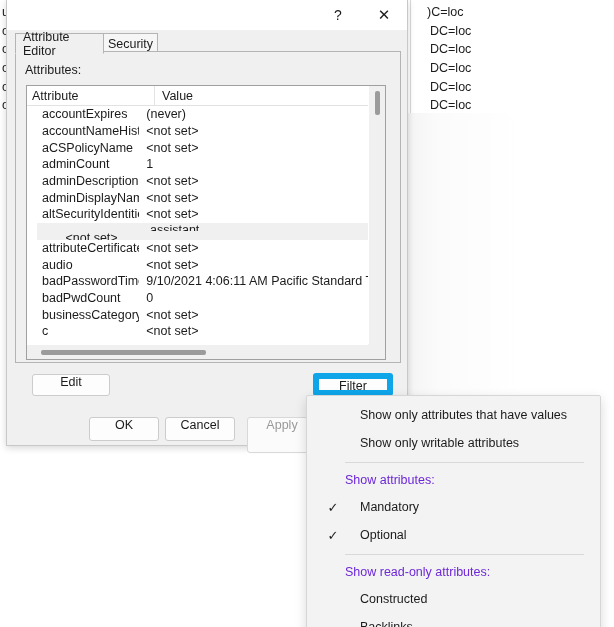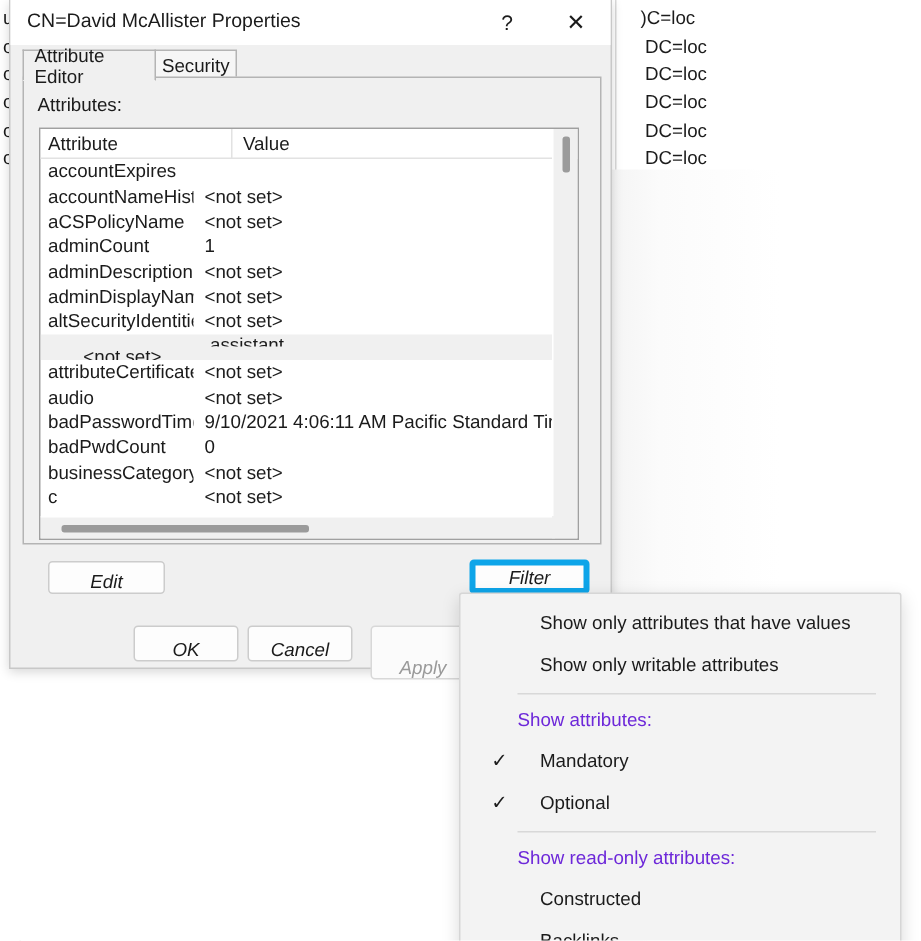--- a/index.html
+++ b/index.html
@@ -186,21 +186,21 @@
     font-size: 12.5px;
     color: #1b1b1b;
     box-sizing: border-box;
     cursor: default;
   }
   .lv-col.col-attr { left: 0; width: 127px; padding-left: 5px; }
   .lv-col.col-val  { left: 127px; width: 216px; padding-left: 7px; border-left: 1px solid #e2e2e2; }
 
   .lv-body {
     position: absolute;
-    left: 0;
+    left: 10px;
     top: 20px;
     width: 343px;
     height: 240px;
     overflow: hidden;
   }
   .lv-row {
     position: relative;
     height: 16.7px;
     display: flex;
     align-items: center;
@@ -275,28 +275,27 @@
   
   .btn {
     position: absolute;
     box-sizing: border-box;
     background: #fdfdfd;
     border: 1px solid #cccccc;
     border-radius: 3px;
     font-size: 12.5px;
     color: #1b1b1b;
     display: flex;
-    align-items: flex-end;
+    align-items: flex-start;
     justify-content: center;
     cursor: default;
     font-family: "Liberation Sans", sans-serif;
-    font-style: italic;
   }
   .btn.focused {
-    border: 4px solid #0ea5e9;
+    border: 6px solid #0ea5e9;
     background: #fdfdfd;
   }
   .btn.disabled {
     color: #9a9a9a;
     background: #fbfbfb;
     border-color: #d8d8d8;
   }
 
   .btn-edit   { left: 25px;  top: 374px; width: 78px;  height: 22px; }
   .btn-filter { left: 306px; top: 373px; width: 80px;  height: 23px; }
@@ -378,21 +377,20 @@
         <div class="bg-row-text" style="left: 430px; top: 98px;">DC=loc</div>
       </div>
 
     <div class="bg-fade"></div>
     <div class="bg-fade-left"></div>
   </div>
 
   <div class="dialog">
 
     <div class="titlebar">
-      <div class="title-text">CN=David McAllister Properties</div>
       <div class="title-btn help">
         <span>?</span>
       </div>
       <div class="title-btn close">
         <span class="close-x">✕</span>
       </div>
     </div>
 
     <div class="tabstrip">
       <div class="tab active" style="left:0px; width:89px;">
@@ -413,20 +411,21 @@
           <span>Attribute</span>
         </div>
         <div class="lv-col col-val">
           <span>Value</span>
         </div>
       </div>
 
       <div class="lv-body" id="lv-body">
           <div class="lv-row">
             <div class="c-attr">accountExpires</div>
+            <div class="c-val">(never)</div>
           </div>
           <div class="lv-row">
             <div class="c-attr">accountNameHistory</div>
             <div class="c-val">&lt;not set&gt;</div>
           </div>
           <div class="lv-row">
             <div class="c-attr">aCSPolicyName</div>
             <div class="c-val">&lt;not set&gt;</div>
           </div>
           <div class="lv-row">

